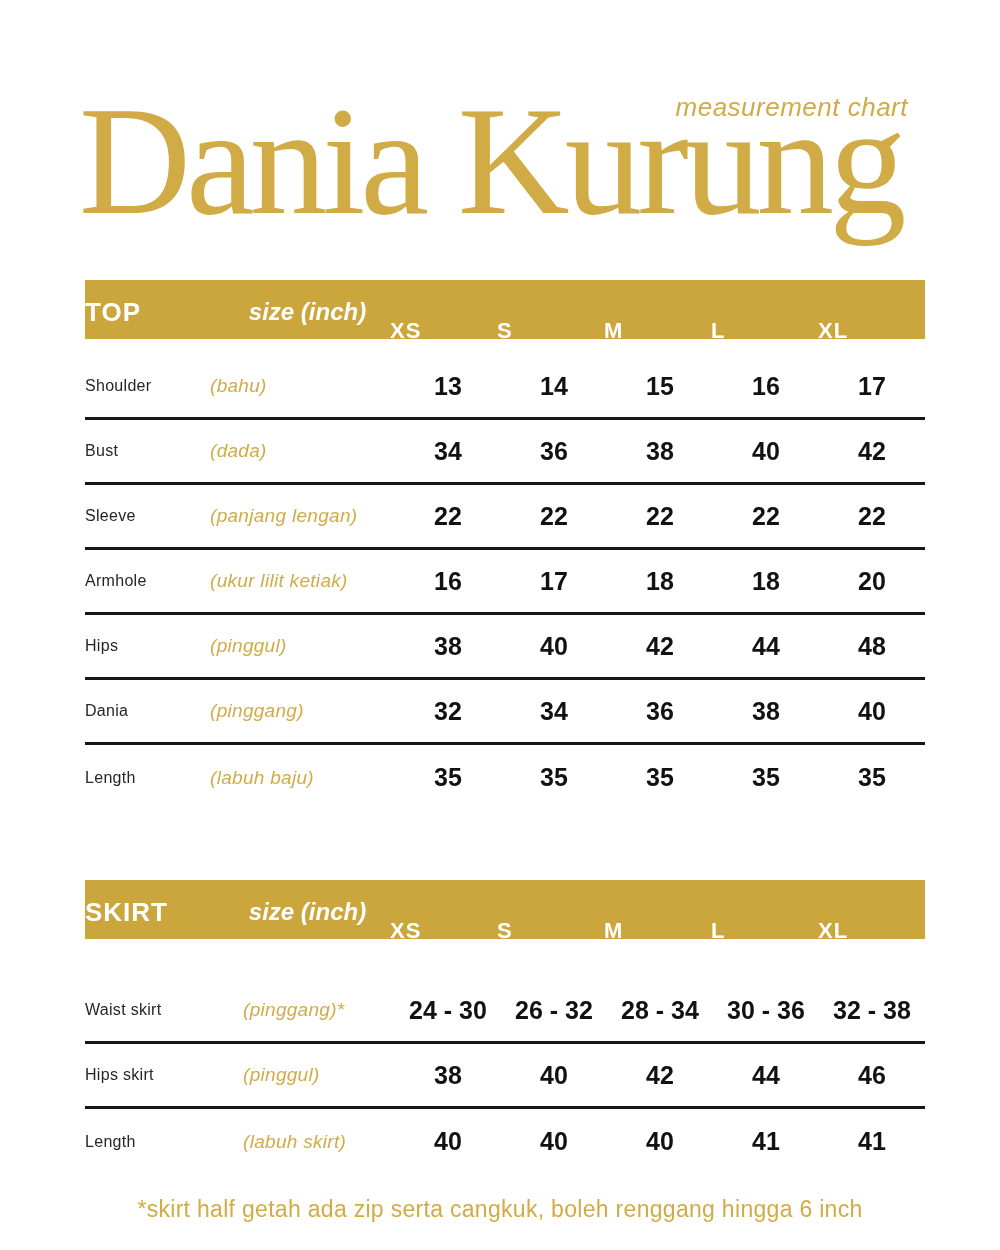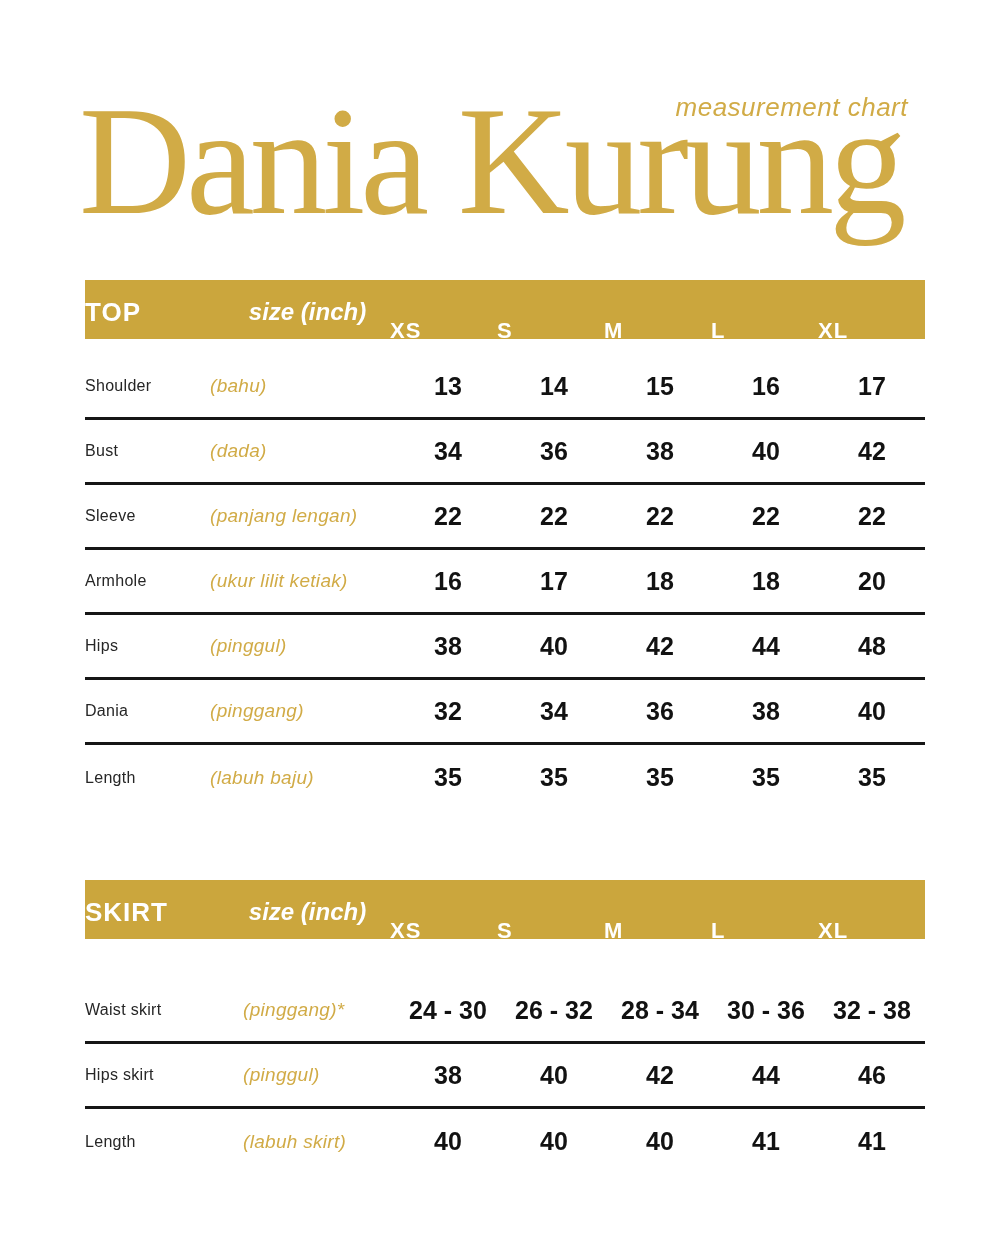--- a/index.html
+++ b/index.html
@@ -189,14 +189,15 @@
           <span class="row-malay">(labuh skirt)</span>
           <span class="cell">40</span>
           <span class="cell">40</span>
           <span class="cell">40</span>
           <span class="cell">41</span>
           <span class="cell">41</span>
         </div>
       </div>
   </div>
 
+  <div class="footnote">*skirt half getah ada zip serta cangkuk, boleh renggang hingga 6 inch</div>
 
 </div>
 
 </body></html>

